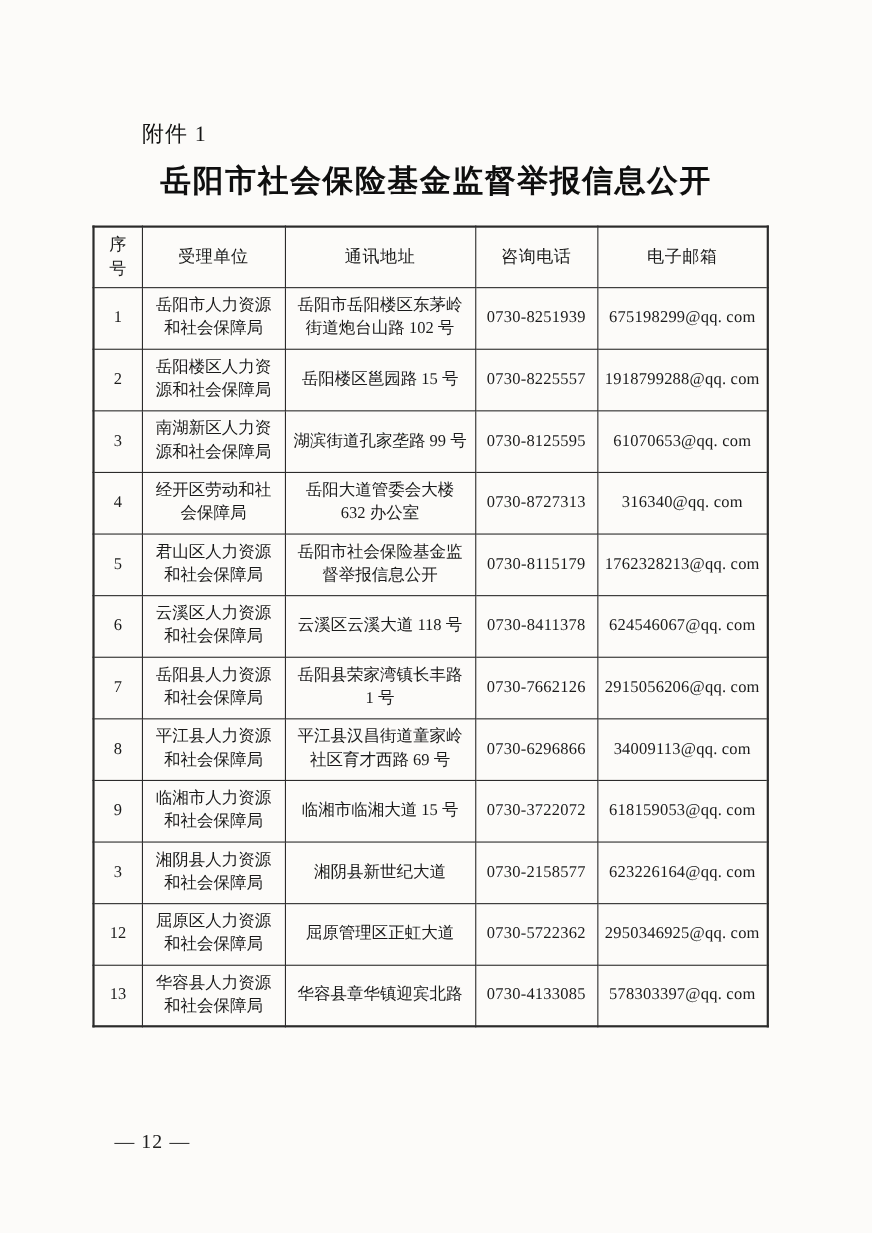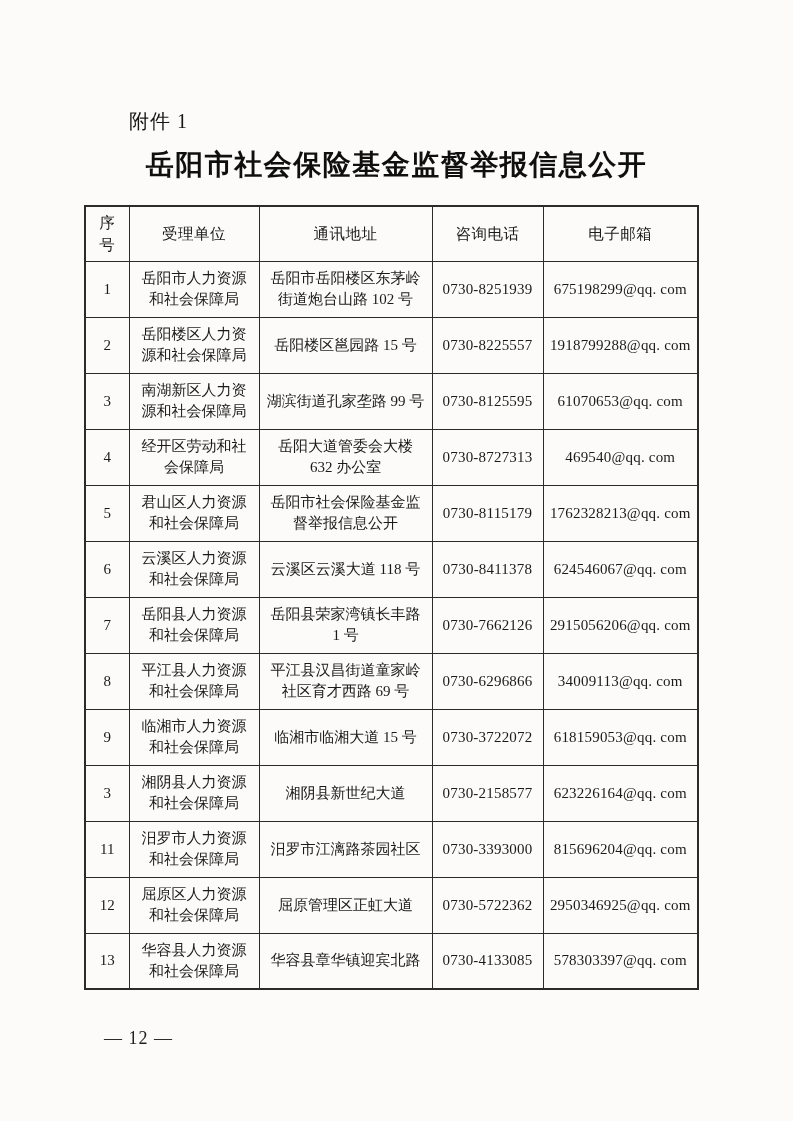--- a/index.html
+++ b/index.html
@@ -128,21 +128,21 @@
           <td class="cell-unit">南湖新区人力资源和社会保障局</td>
           <td class="cell-address">湖滨街道孔家垄路 99 号</td>
           <td class="cell-phone">0730-8125595</td>
           <td class="cell-email">61070653@qq. com</td>
         </tr>
         <tr>
           <td class="cell-seq">4</td>
           <td class="cell-unit">经开区劳动和社会保障局</td>
           <td class="cell-address">岳阳大道管委会大楼 632 办公室</td>
           <td class="cell-phone">0730-8727313</td>
-          <td class="cell-email">469540@qq. com</td>
+          <td class="cell-email">316340@qq. com</td>
         </tr>
         <tr>
           <td class="cell-seq">5</td>
           <td class="cell-unit">君山区人力资源和社会保障局</td>
           <td class="cell-address">岳阳市社会保险基金监督举报信息公开</td>
           <td class="cell-phone">0730-8115179</td>
           <td class="cell-email">1762328213@qq. com</td>
         </tr>
         <tr>
           <td class="cell-seq">6</td>
@@ -173,27 +173,20 @@
           <td class="cell-email">618159053@qq. com</td>
         </tr>
         <tr>
           <td class="cell-seq">3</td>
           <td class="cell-unit">湘阴县人力资源和社会保障局</td>
           <td class="cell-address">湘阴县新世纪大道</td>
           <td class="cell-phone">0730-2158577</td>
           <td class="cell-email">623226164@qq. com</td>
         </tr>
         <tr>
-          <td class="cell-seq">11</td>
-          <td class="cell-unit">汨罗市人力资源和社会保障局</td>
-          <td class="cell-address">汨罗市江漓路茶园社区</td>
-          <td class="cell-phone">0730-3393000</td>
-          <td class="cell-email">815696204@qq. com</td>
-        </tr>
-        <tr>
           <td class="cell-seq">12</td>
           <td class="cell-unit">屈原区人力资源和社会保障局</td>
           <td class="cell-address">屈原管理区正虹大道</td>
           <td class="cell-phone">0730-5722362</td>
           <td class="cell-email">2950346925@qq. com</td>
         </tr>
         <tr>
           <td class="cell-seq">13</td>
           <td class="cell-unit">华容县人力资源和社会保障局</td>
           <td class="cell-address">华容县章华镇迎宾北路</td>

